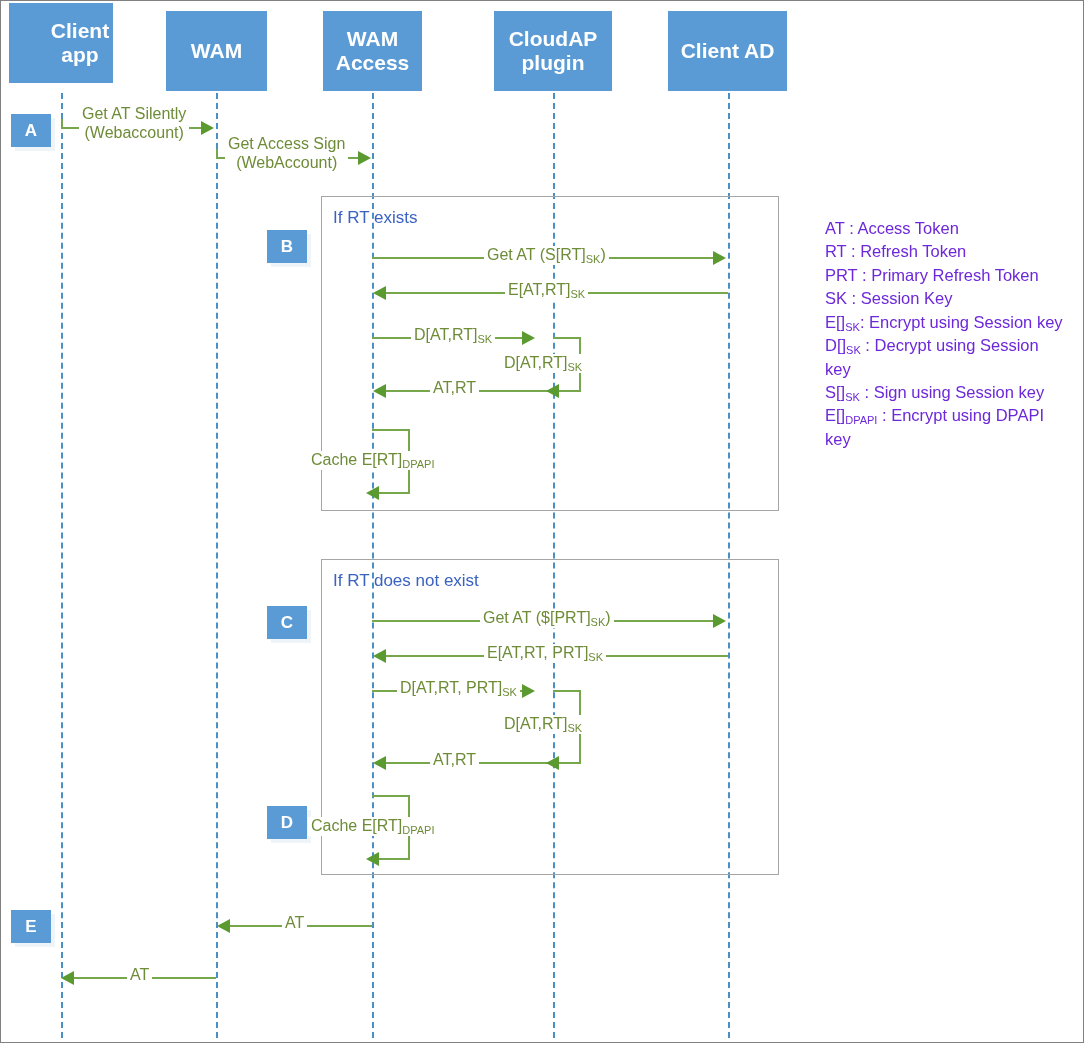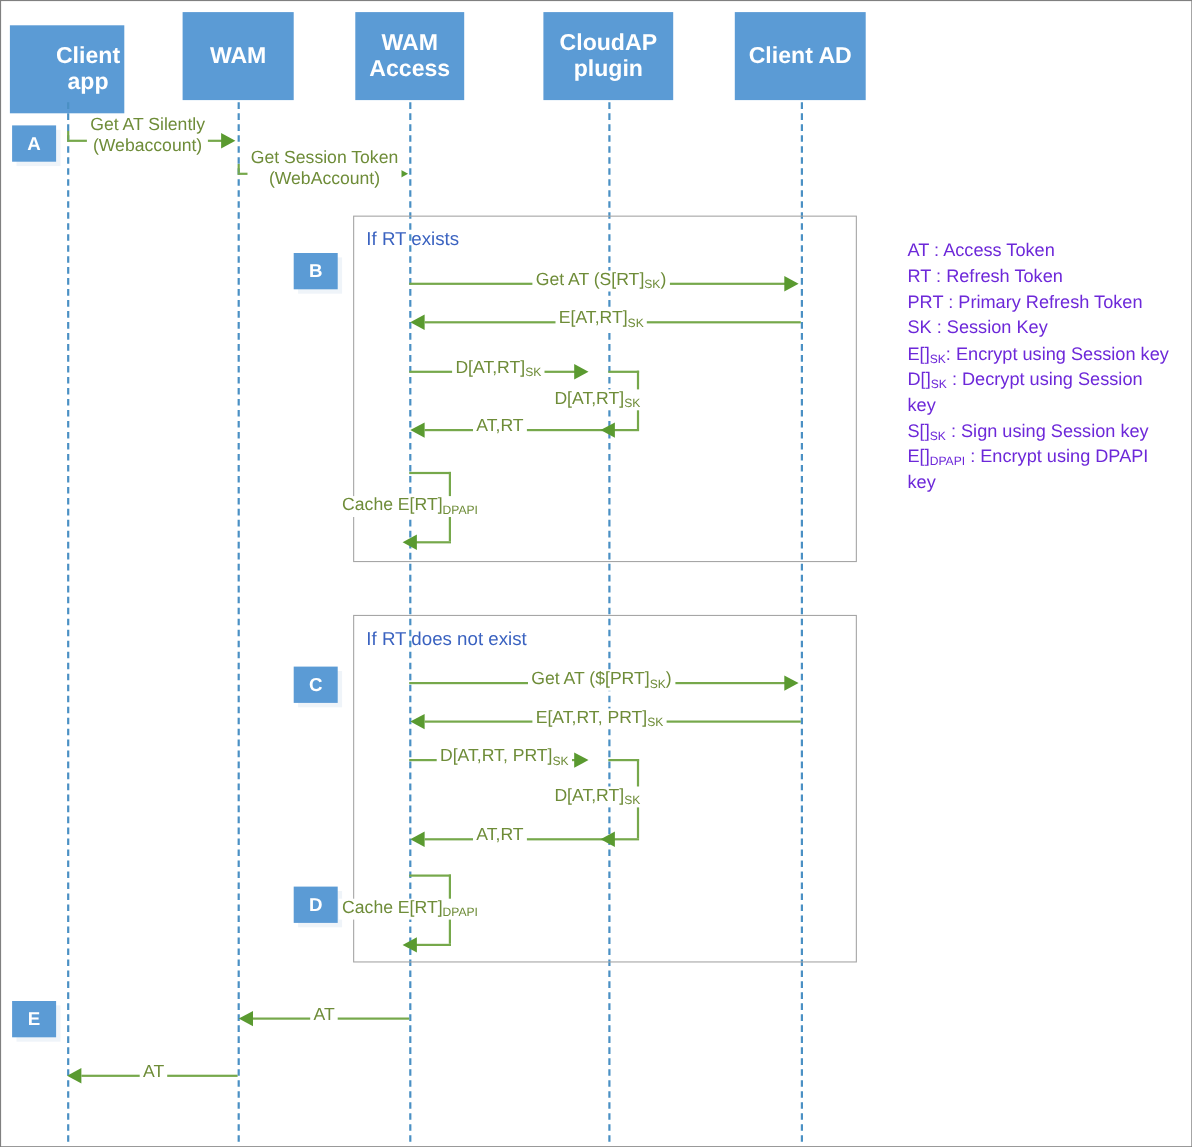--- a/index.html
+++ b/index.html
@@ -102,21 +102,21 @@
     width:240px;
   }
   #legend .row{white-space:normal;}
   #legend sub{font-size:11px;vertical-align:baseline;position:relative;top:3px;}
 </style>
 </head>
 <body>
 
 <div id="canvas">
 
-  <div class="participant" style="left:8px;top:22px;width:104px;height:80px;padding-left:40px;">
+  <div class="participant" style="left:8px;top:2px;width:104px;height:80px;padding-left:40px;">
     <span>Client app</span>
   </div>
   <div class="participant" style="left:165px;top:10px;width:101px;height:80px;">
     <span>WAM</span>
   </div>
   <div class="participant" style="left:322px;top:10px;width:99px;height:80px;">
     <span>WAM Access</span>
   </div>
   <div class="participant" style="left:493px;top:10px;width:118px;height:80px;">
     <span>CloudAP plugin</span>
@@ -158,21 +158,21 @@
   <div class="arrowhead right" style="left:200px;top:120px;"></div>
   <div class="msg-label two-line" style="left:78px;top:104px;">
     <span>Get AT Silently</span><br>
     <span>(Webaccount)</span>
   </div>
 
   <div class="msg" style="left:215px;top:156px;width:144px;"></div>
   <div class="loop-side" style="left:215px;top:148px;height:8px;"></div>
   <div class="arrowhead right" style="left:357px;top:150px;"></div>
   <div class="msg-label two-line" style="left:224px;top:134px;">
-    <span>Get Session Token</span><br>
+    <span>Get Access Sign</span><br>
     <span>(WebAccount)</span>
   </div>
 
   <div class="msg" style="left:371px;top:256px;width:344px;"></div>
   <div class="arrowhead right" style="left:712px;top:250px;"></div>
   <div class="msg-label" style="left:483px;top:245px;">
     <span>Get AT (S[RT]</span><sub>SK</sub><span>)</span>
   </div>
 
   <div class="msg" style="left:385px;top:291px;width:342px;"></div>

